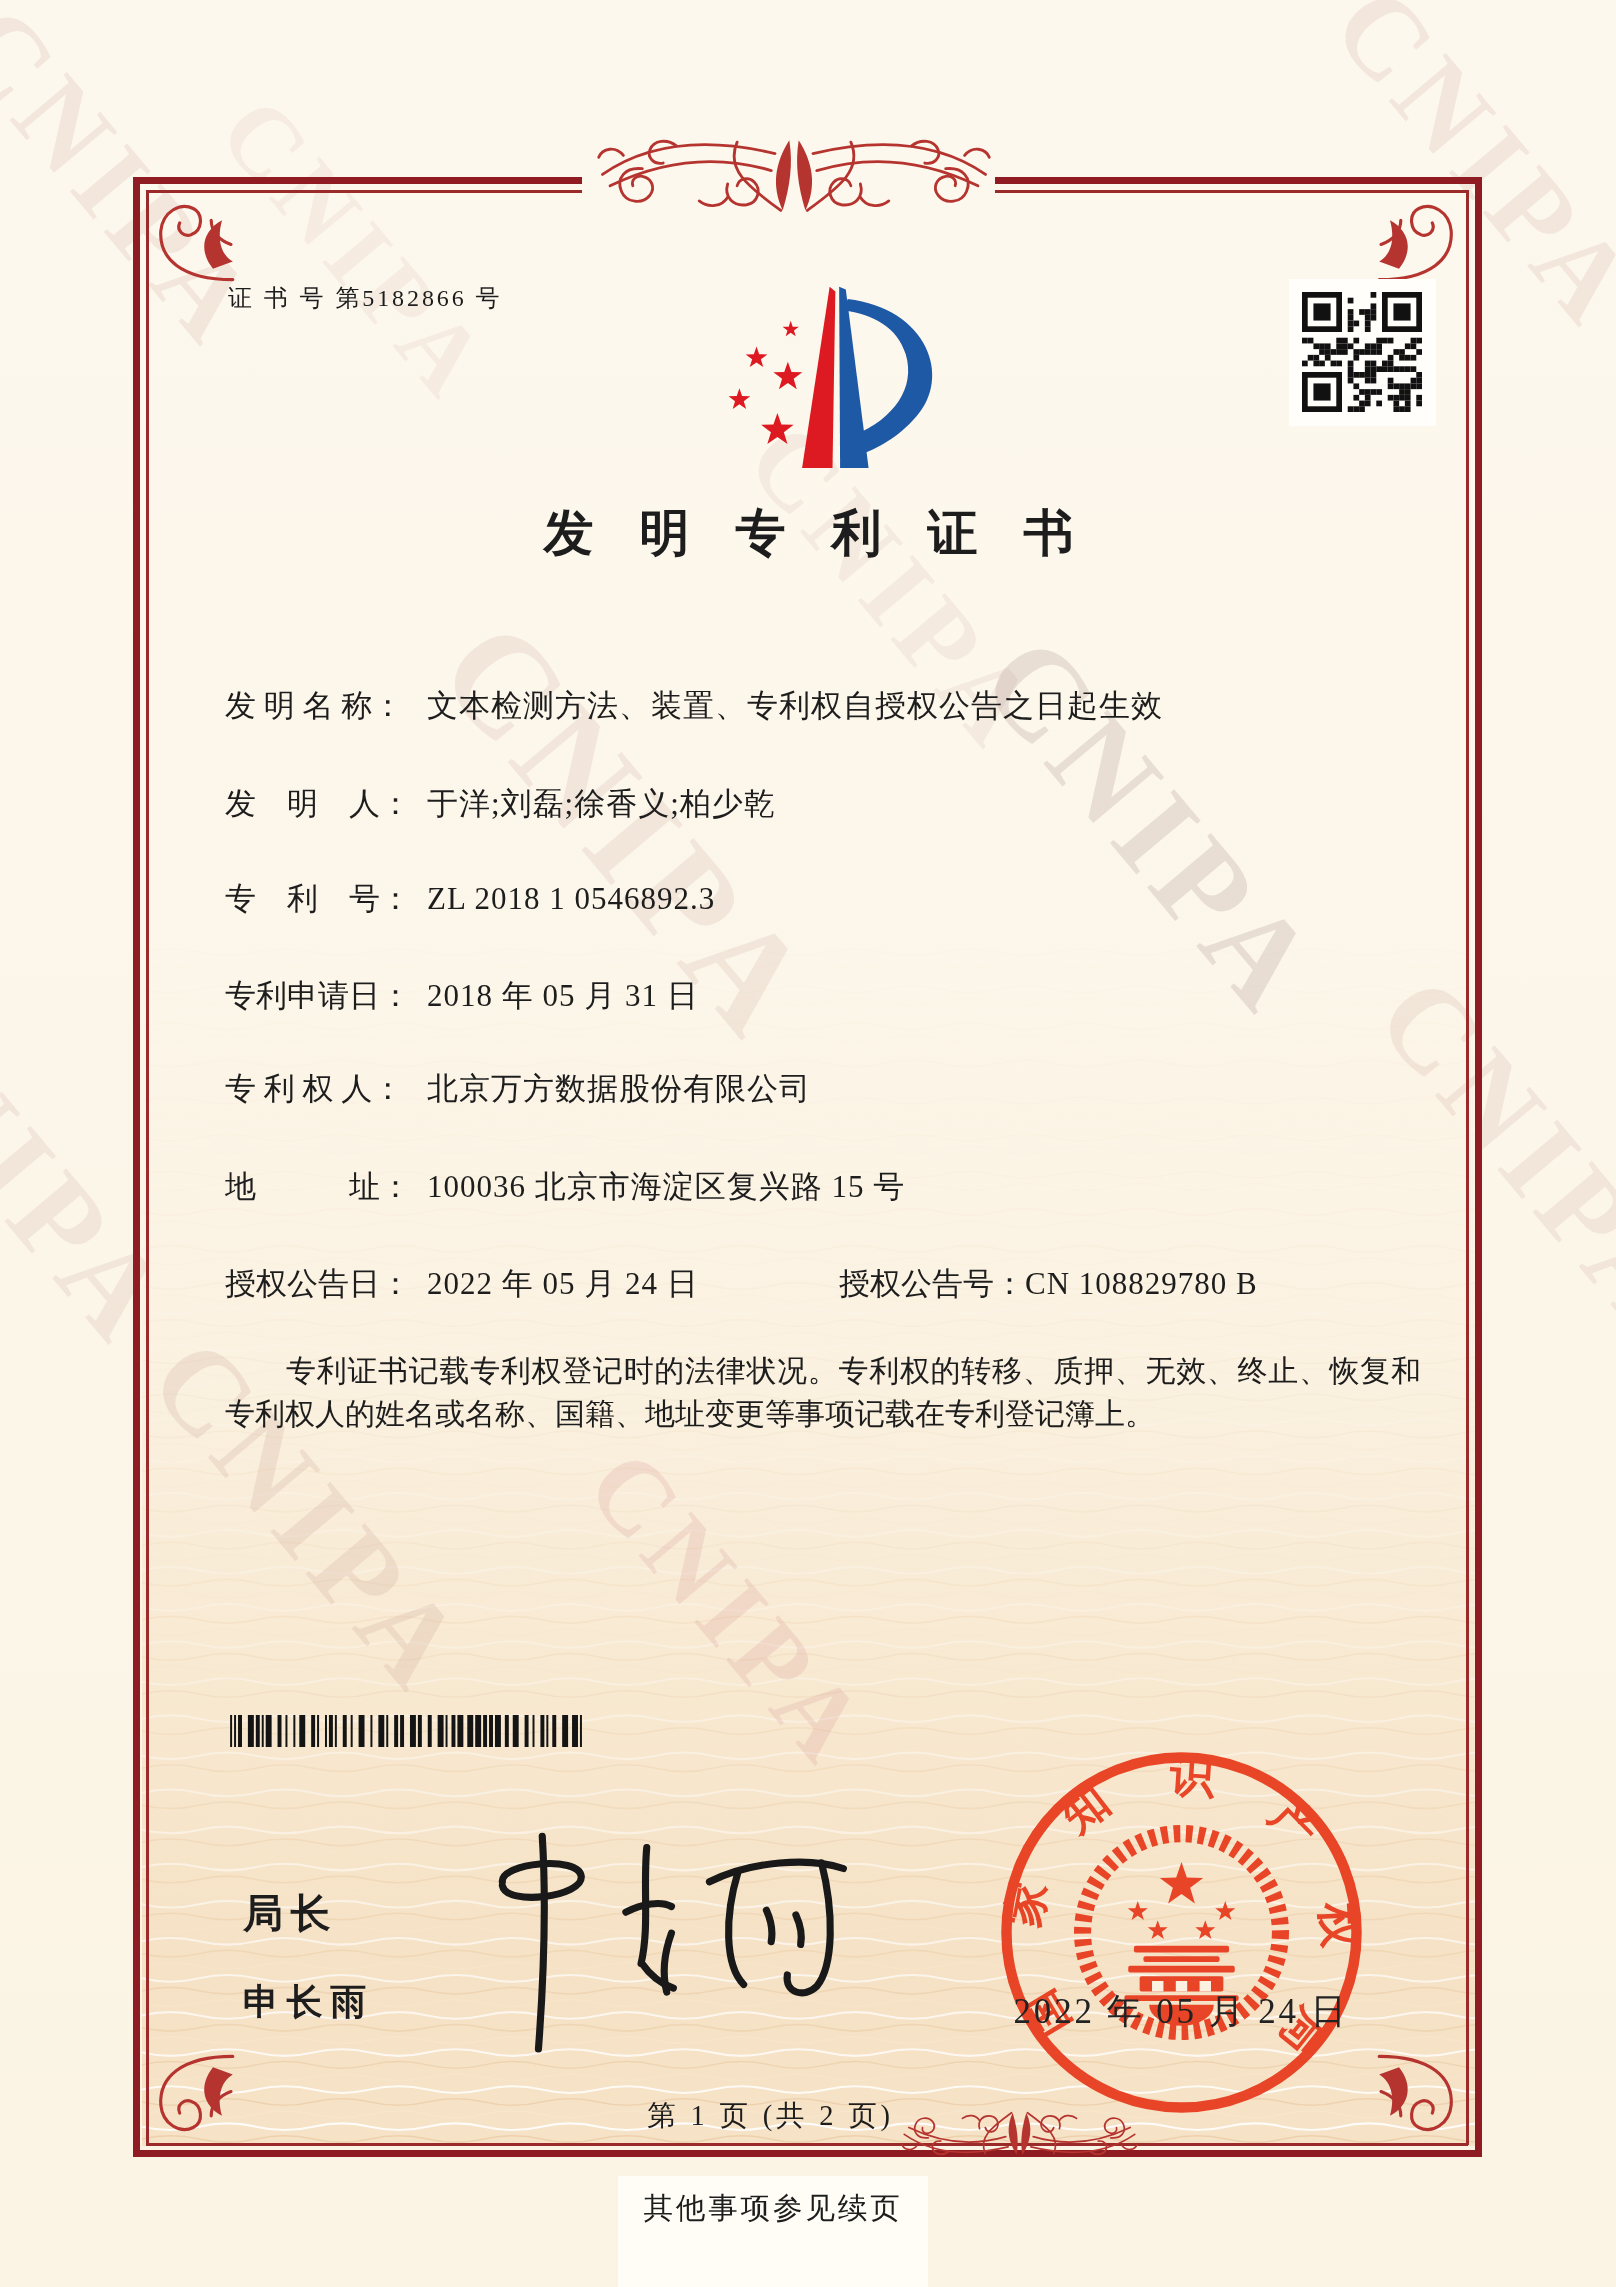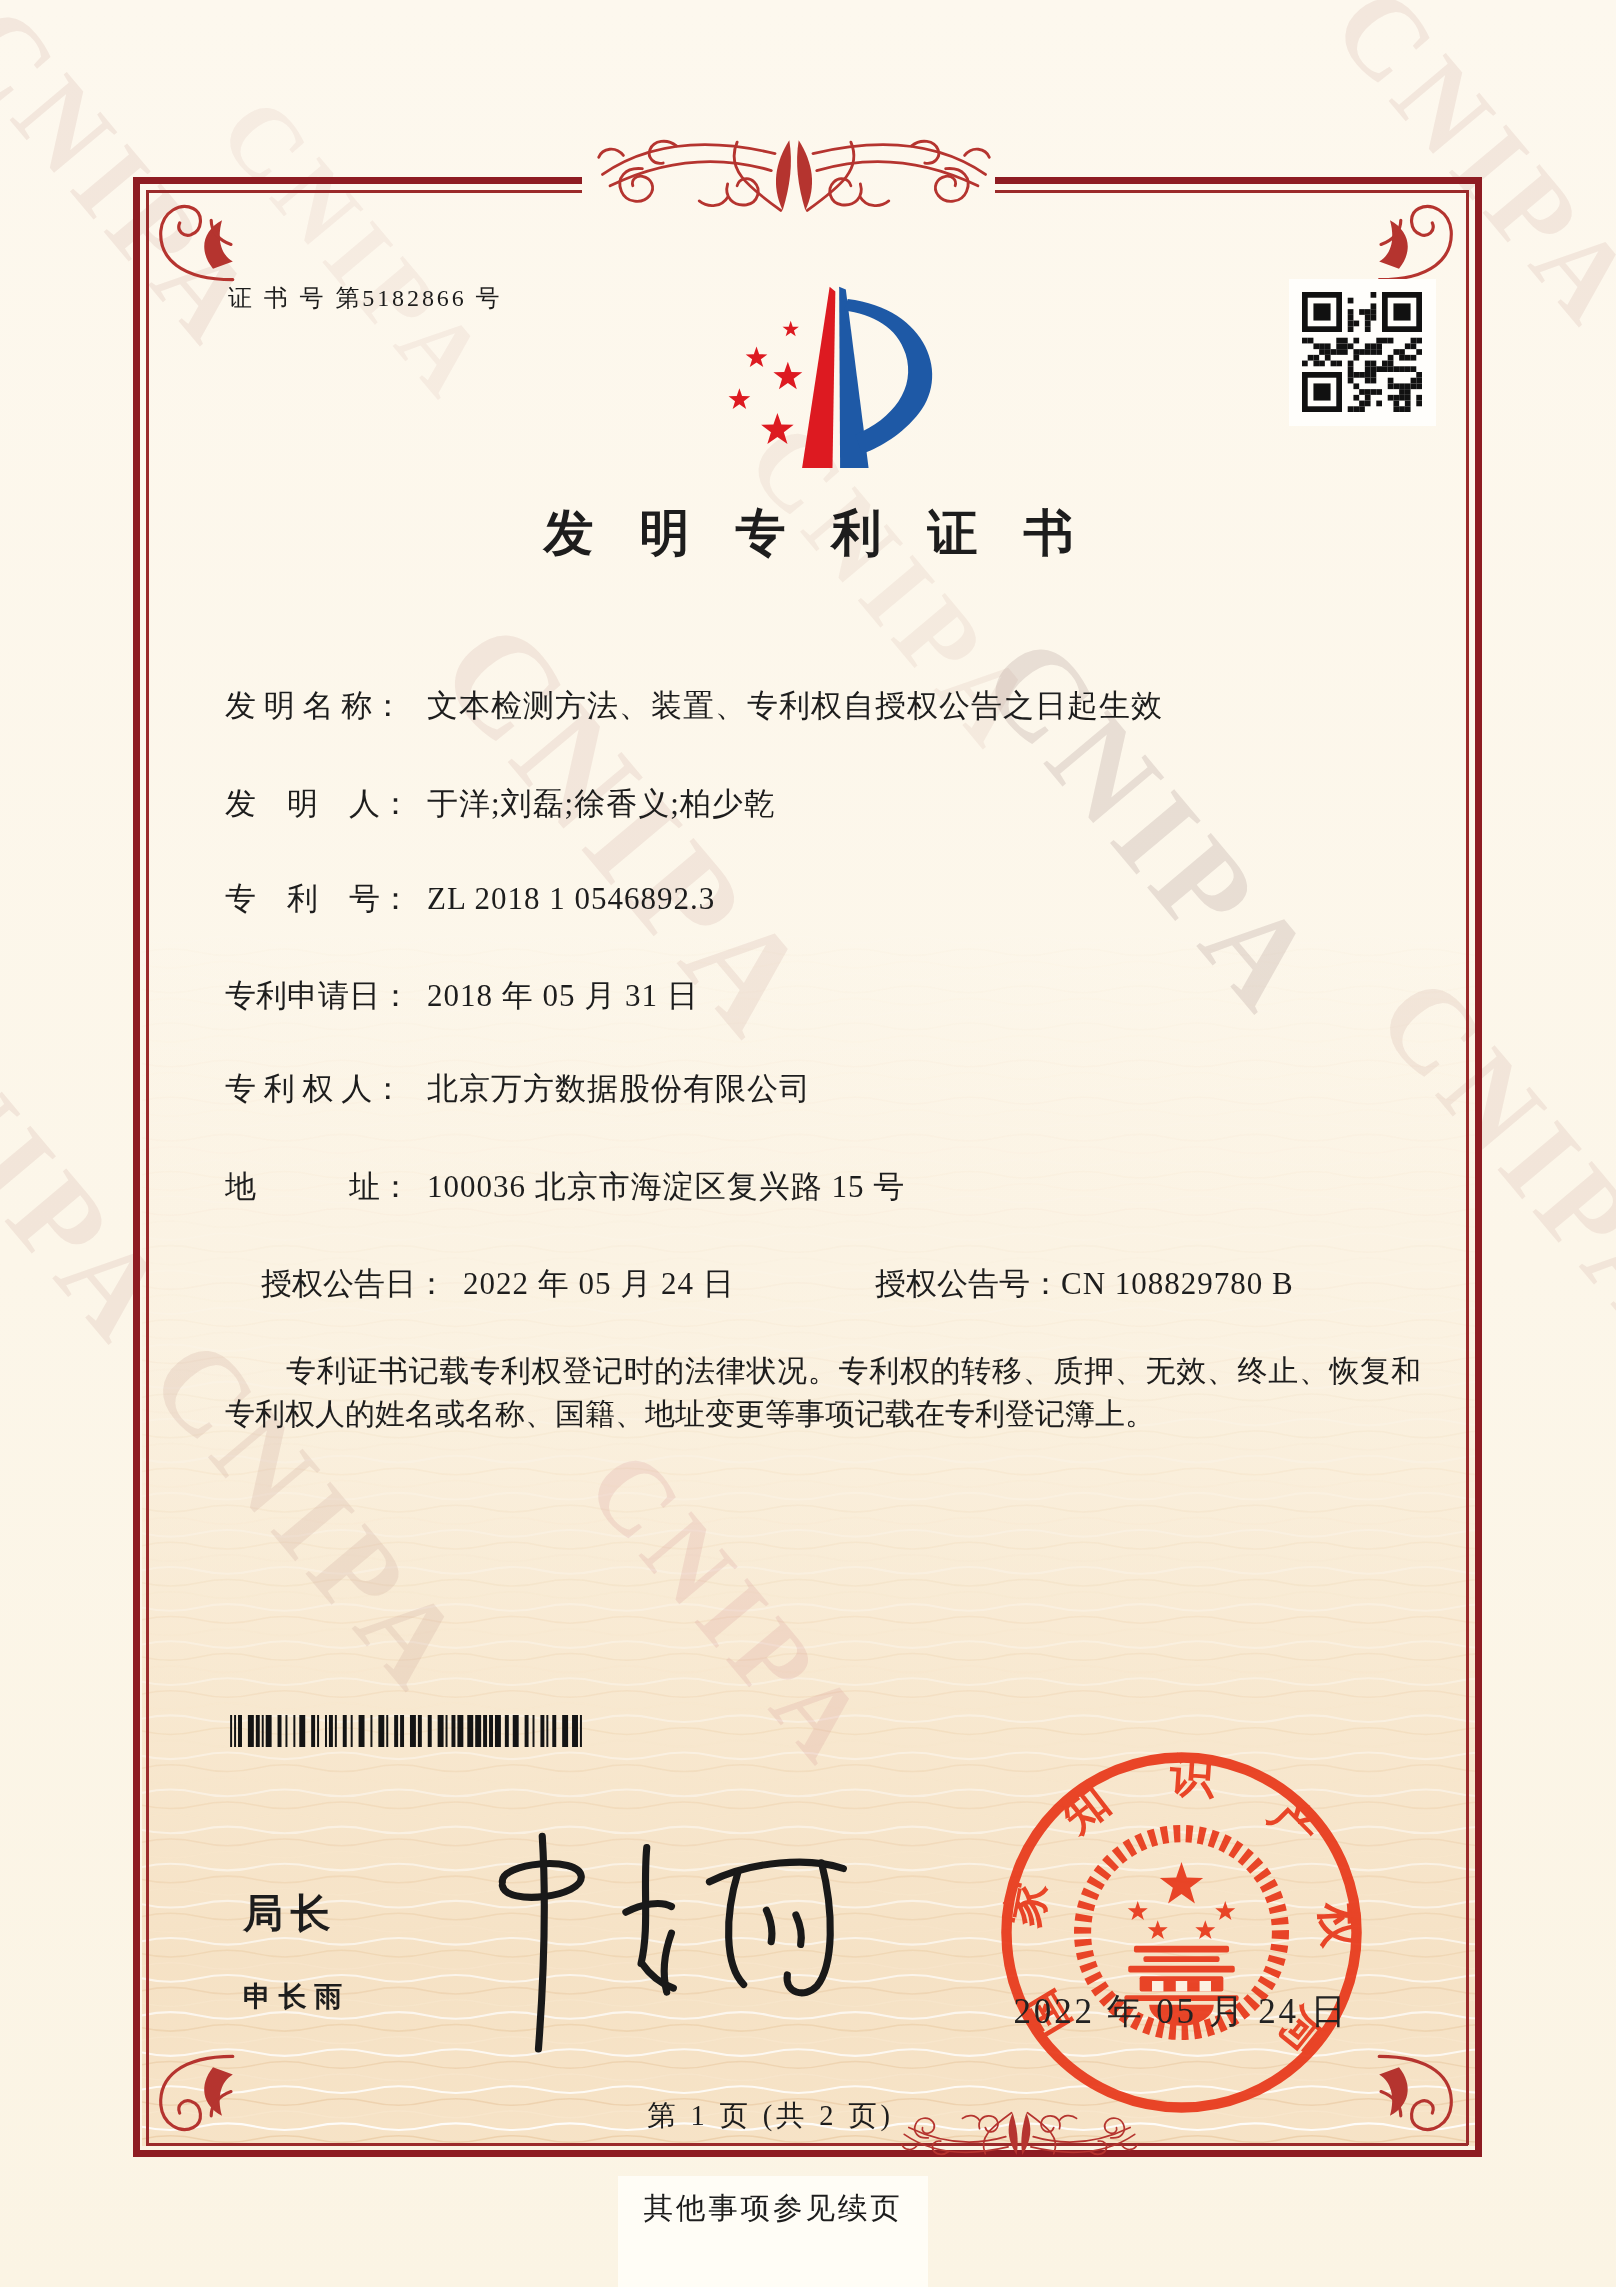--- a/index.html
+++ b/index.html
@@ -29,21 +29,21 @@
   .pair2{position:absolute;left:614px;top:0;}
   #paragraphs{position:absolute;left:225px;top:1349px;width:1196px;z-index:5;
       font-size:30px;line-height:43px;text-align:justify;}
   #paragraphs p{margin:0;text-indent:61px;}
   #paragraphs p+p{margin-top:5.7px;}
   #qr-box{left:1289px;top:279px;width:147px;height:147px;background:#fffefb;z-index:5;}
   #qr-svg{position:absolute;left:13.3px;top:13.3px;}
   #barcode{left:228px;top:1715px;z-index:5;}
   #director-title{left:243px;top:1886px;font-size:40px;font-weight:bold;letter-spacing:7.6px;
       font-family:"Liberation Sans","DejaVu Sans",sans-serif;z-index:5;}
-  #director-name{left:243px;top:1978px;font-size:28px;font-weight:bold;letter-spacing:7.6px;
+  #director-name{left:243px;top:1978px;font-size:36px;font-weight:bold;letter-spacing:7.6px;
       font-family:"Liberation Sans","DejaVu Sans",sans-serif;z-index:5;}
   #signature{left:466px;top:1821px;z-index:5;}
   #seal{left:996px;top:1747px;z-index:6;opacity:0.93;}
   #seal-date{left:1010px;top:1988px;width:342px;text-align:center;font-size:35px;
       letter-spacing:2.9px;color:#222;z-index:7;}
   #page-info{left:609px;top:2097px;width:323px;text-align:center;font-size:28.5px;
       letter-spacing:3.8px;z-index:5;}
   #bottom-strip{left:618px;top:2176px;width:310px;height:138px;background:#fffdf6;z-index:5;}
   #bottom-note{display:block;margin-top:13.3px;text-align:center;font-size:29.5px;letter-spacing:2.9px;}
 </style>
@@ -377,21 +377,21 @@
   </div>
   <div class="field-row" style="top:977px;">
     <span class="flabel">专利申请日：</span><span class="fvalue">2018 年 05 月 31 日</span>
   </div>
   <div class="field-row" style="top:1070px;">
     <span class="flabel">专 利 权 人：</span><span class="fvalue">北京万方数据股份有限公司</span>
   </div>
   <div class="field-row" style="top:1168px;">
     <span class="flabel">地　　　址：</span><span class="fvalue">100036 北京市海淀区复兴路 15 号</span>
   </div>
-  <div class="field-row" style="top:1265px;margin-left:36px;">
+  <div class="field-row" style="top:1265px;">
     <span class="flabel">授权公告日：</span><span class="fvalue">2022 年 05 月 24 日</span>
     <span class="pair2">
       <span>授权公告号：</span><span class="fvalue">CN 108829780 B</span>
     </span>
   </div>
 
   <div id="paragraphs">
     <p>专利证书记载专利权登记时的法律状况。专利权的转移、质押、无效、终止、恢复和专利权人的姓名或名称、国籍、地址变更等事项记载在专利登记簿上。</p>
   </div>
 

